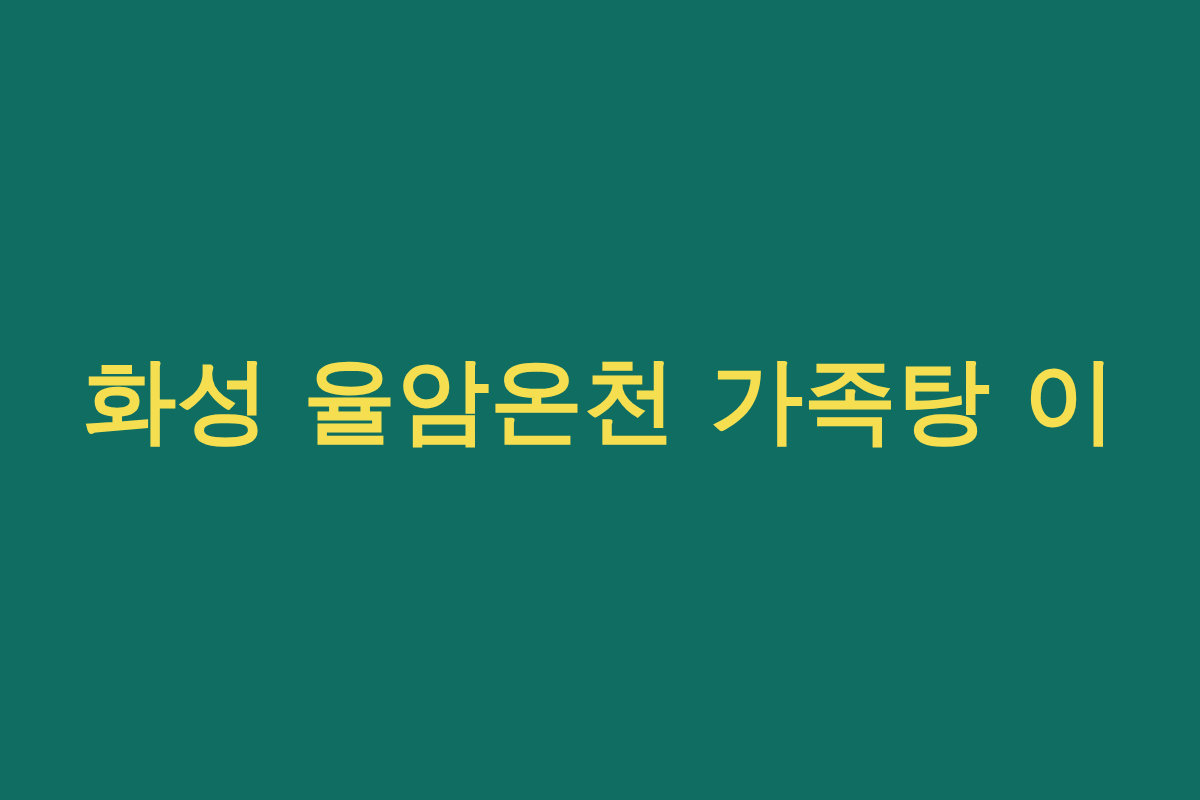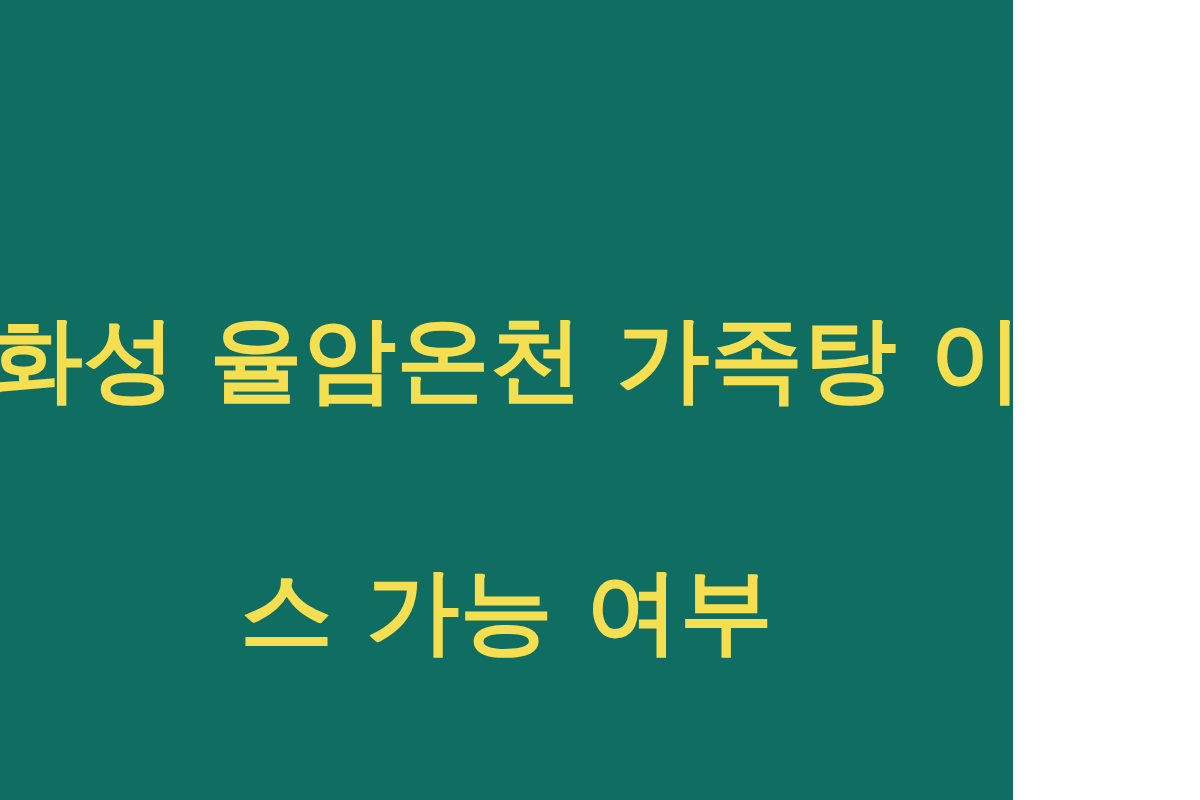--- a/index.html
+++ b/index.html
@@ -9,25 +9,25 @@
   }
   body {
     width: 1200px;
     height: 800px;
     overflow: hidden;
     font-family: "Liberation Sans", "DejaVu Sans", sans-serif;
   }
 
   #banner {
     position: relative;
-    width: 1013px;
+    width: 1200px;
     height: 800px;
     background: #0F6E61;
     display: flex;
-    align-items: flex-end;
+    align-items: center;
     justify-content: center;
     box-sizing: border-box;
   }
 
   #headline {
     width: 1060px;
     margin: 0;
     padding: 0;
     text-align: center;
     color: #F5DE50;
@@ -45,15 +45,14 @@
     display: block;
     white-space: nowrap;
   }
 </style>
 </head>
 <body>
 
 <div id="banner" style="background: rgb(15, 110, 97);">
   <h1 id="headline" style="color: rgb(245, 222, 80);">
     <span class="headline-line">화성 율암온천 가족탕 이</span>
-    <span class="headline-line">스 가능 여부</span>
   </h1>
 </div>
 
 </body></html>

